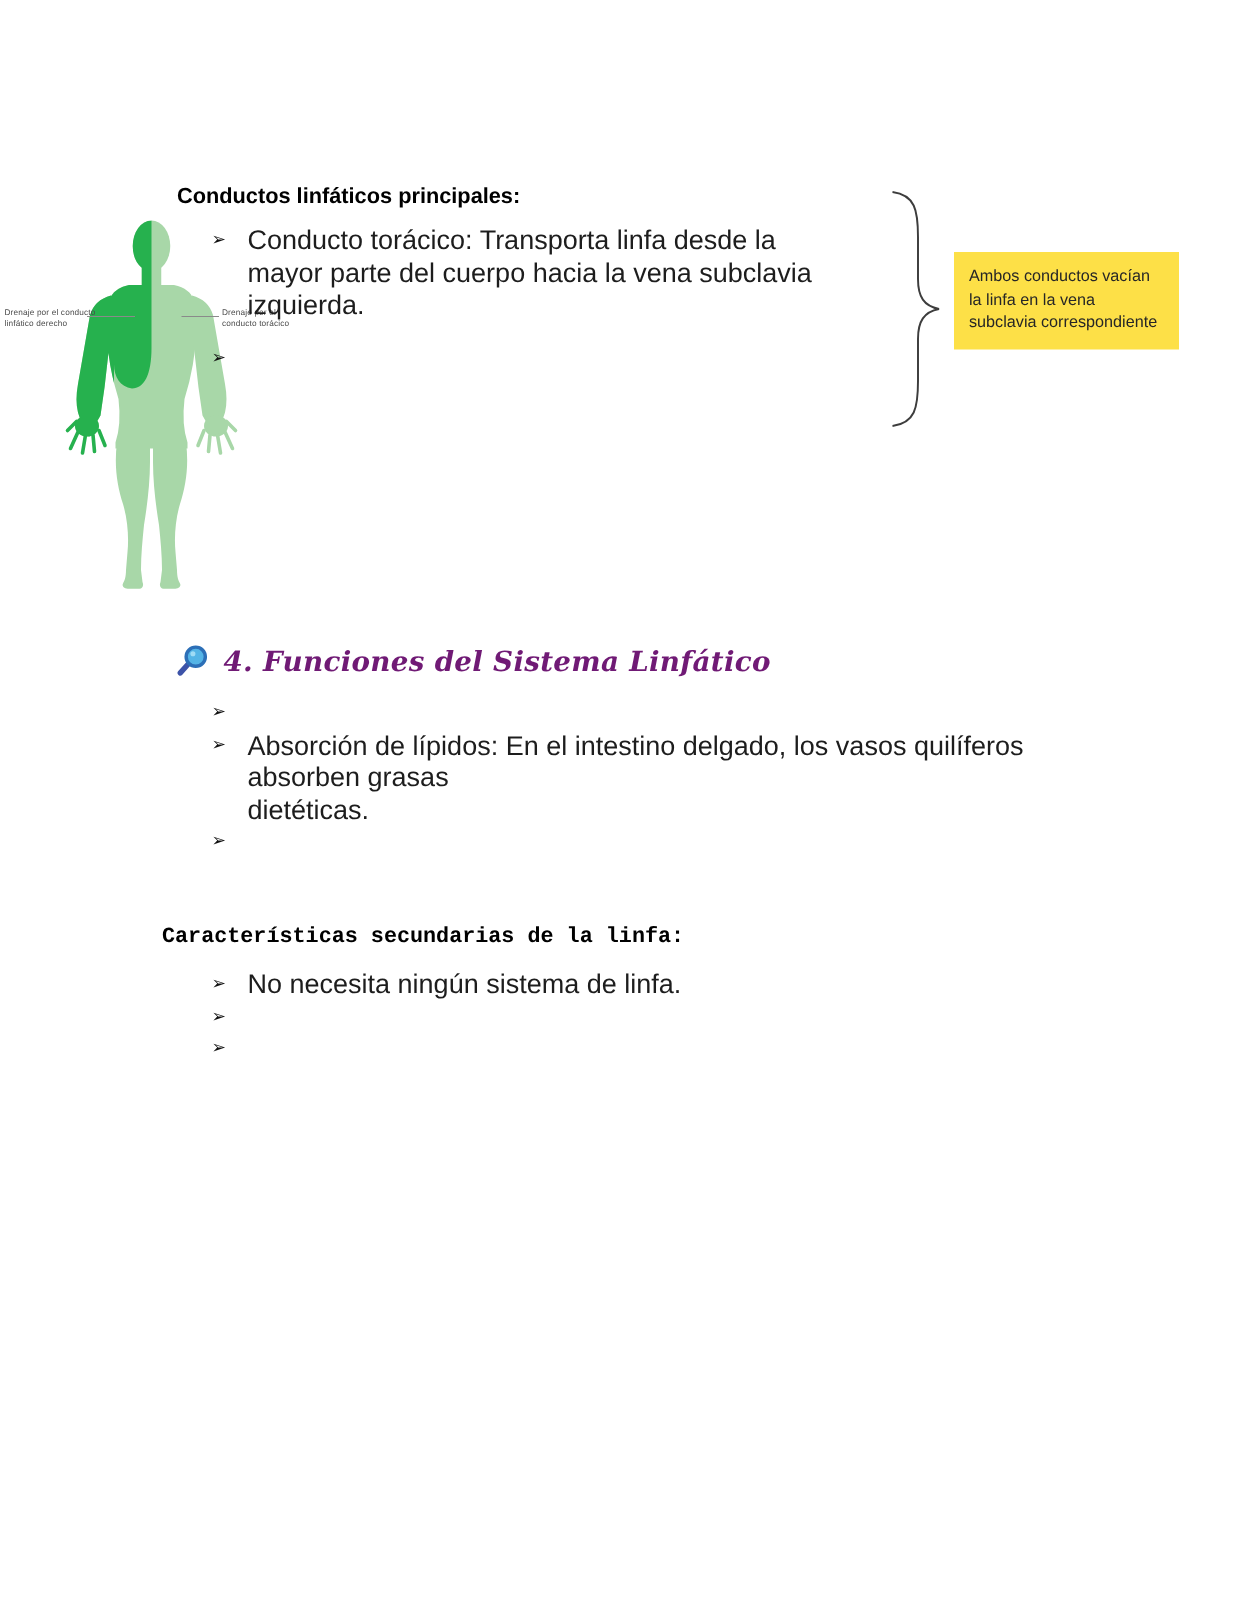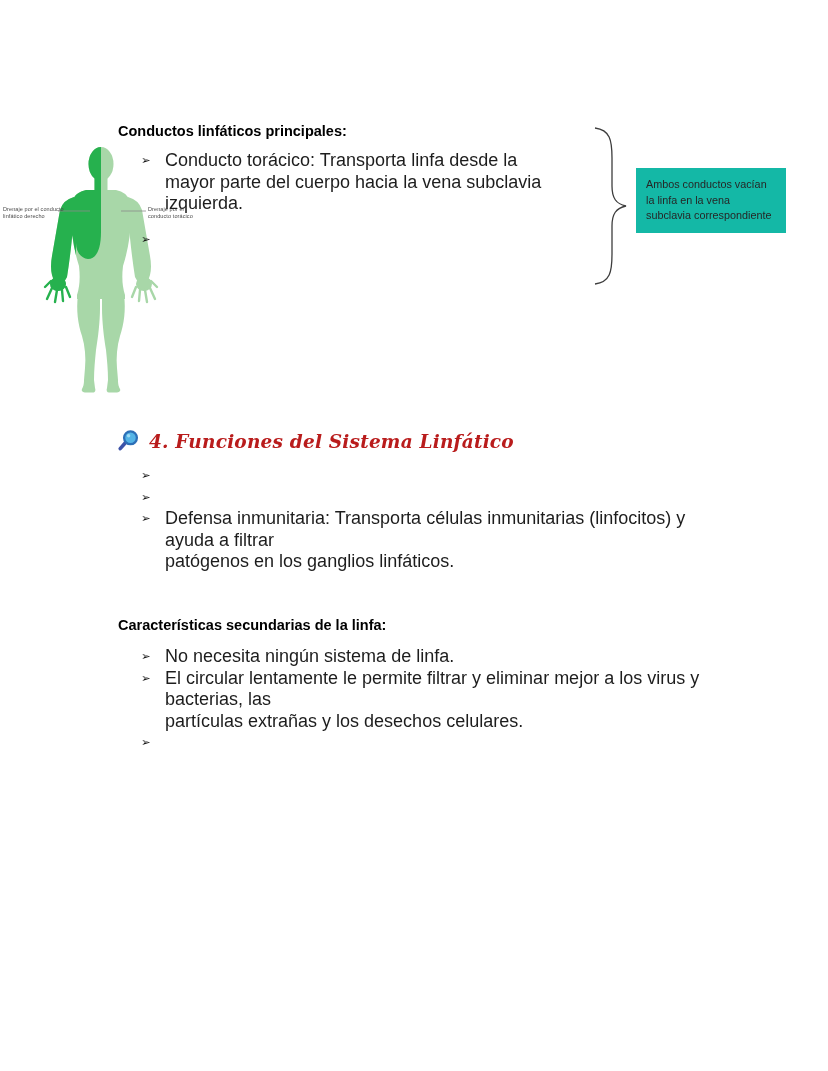--- a/index.html
+++ b/index.html
@@ -52,21 +52,21 @@
     line-height: 15.6px;
     color: #262626;
   }
 
   .script-heading-row { display: flex; align-items: center; gap: 6px; }
   .script-heading {
     font-family: "DejaVu Serif", serif;
     font-style: italic;
     font-weight: bold;
     font-size: 18.5px;
-    color: #b91c1c;
+    color: #701a75;
     letter-spacing: 0.2px;
   }
 </style>
 </head>
 <body>
 
 <div class="page">
 
   <div class="abs h-bold" style="left:118px; top:121px;">Conductos linfáticos principales:</div>
 
@@ -117,57 +117,55 @@
 mayor parte del cuerpo hacia la vena subclavia izquierda.</span>
   </div>
   <div class="abs blist-item" style="left:141px; top:229px; width:560px;">
     <span class="bullet-marker">➢</span>
   </div>
 
   <svg class="abs" style="left:560px; top:120px;" width="80" height="170" viewBox="0 0 80 170">
     <path d="M35,8 C50,10 52,20 52,38 L52,66 C52,78 56,84 66,86 C56,88 52,94 52,106 L52,134 C52,152 50,162 35,164" fill="none" stroke-width="1.3" stroke="#3d3d3d"></path>
   </svg>
 
-  <div class="abs callout preline" style="left: 636px; top: 168px; background: #14b8a6;">Ambos conductos vacían
+  <div class="abs callout preline" style="left: 636px; top: 168px; background: #fde047;">Ambos conductos vacían
 la linfa en la vena
 subclavia correspondiente</div>
 
   <div class="abs script-heading-row" style="left:116px; top:428px;">
     <svg width="27" height="26" viewBox="0 0 27 26">
       <line x1="9.2" y1="15" x2="4.2" y2="20.6" stroke="#3d53a8" stroke-width="3.6" stroke-linecap="round"></line>
       <circle cx="14.5" cy="9.8" r="6.4" fill="#54b4e6" stroke="#2c6fb7" stroke-width="2.3"></circle>
       <circle cx="12.6" cy="7.8" r="1.7" fill="#9fdbf5"></circle>
     </svg>
     <span class="script-heading">4. Funciones del Sistema Linfático</span>
   </div>
 
   <div class="abs blist" style="left:141px; top:465px; width:585px;">
     <div class="blist-item">
       <span class="bullet-marker">➢</span>
     </div>
     <div class="blist-item">
       <span class="bullet-marker">➢</span>
+      <span class="bullet-text preline">Absorción de lípidos: En el intestino delgado, los vasos quilíferos absorben grasas
+dietéticas.</span>
     </div>
     <div class="blist-item">
       <span class="bullet-marker">➢</span>
-      <span class="bullet-text preline">Defensa inmunitaria: Transporta células inmunitarias (linfocitos) y ayuda a filtrar
-patógenos en los ganglios linfáticos.</span>
     </div>
   </div>
 
-  <div class="abs h-bold" style="left:118px; top:615px;">Características secundarias de la linfa:</div>
+  <div class="abs h-bold" style="left:108px; top:615px;font-family:Liberation Mono, monospace;">Características secundarias de la linfa:</div>
 
   <div class="abs blist" style="left:141px; top:646px; width:585px;">
     <div class="blist-item">
       <span class="bullet-marker">➢</span>
       <span class="bullet-text preline">No necesita ningún sistema de linfa.</span>
     </div>
     <div class="blist-item">
       <span class="bullet-marker">➢</span>
-      <span class="bullet-text preline">El circular lentamente le permite filtrar y eliminar mejor a los virus y bacterias, las
-partículas extrañas y los desechos celulares.</span>
     </div>
     <div class="blist-item">
       <span class="bullet-marker">➢</span>
     </div>
   </div>
 
 </div>
 
 </body></html>

